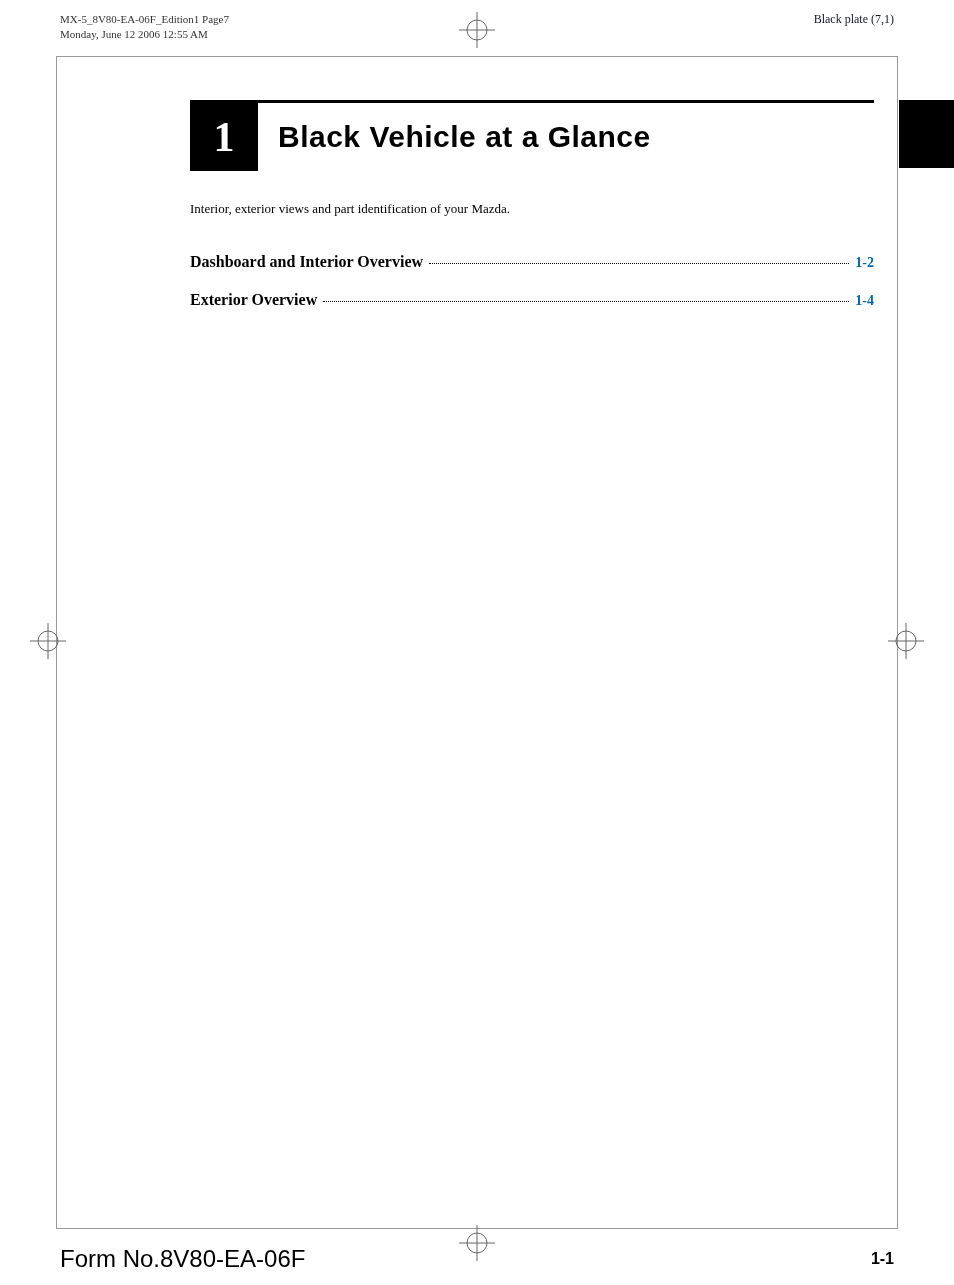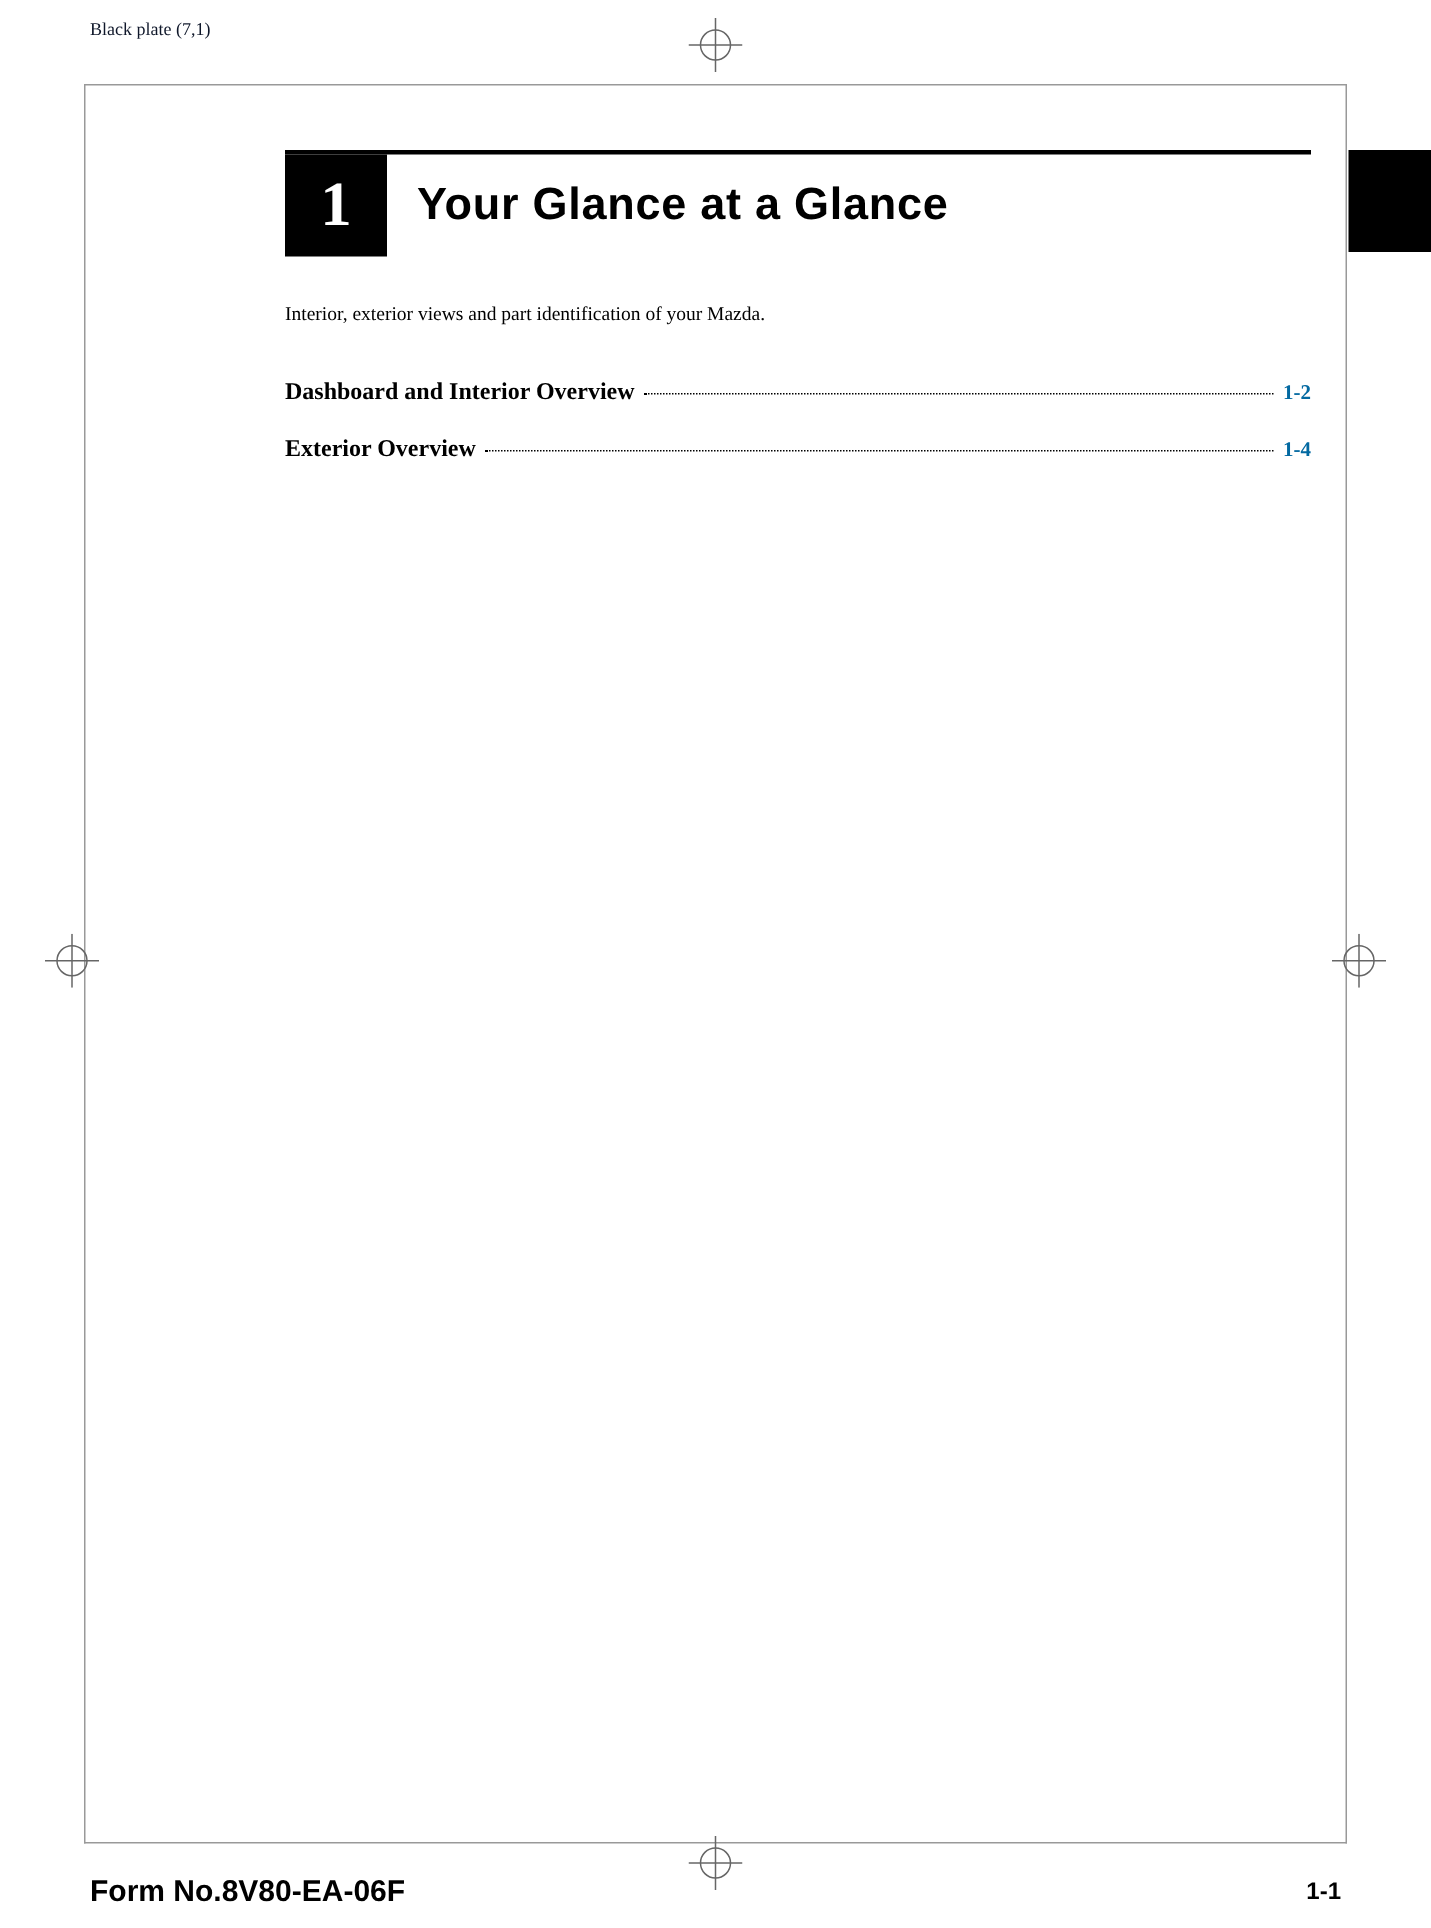--- a/index.html
+++ b/index.html
@@ -203,22 +203,22 @@
       position: absolute;
       bottom: 12px;
       left: 60px;
       right: 60px;
       display: flex;
       justify-content: space-between;
       align-items: center;
     }
 
     .footer-left {
-      font-size: 20px;
-      font-weight: bold;
+      font-size: 24px;
+      font-weight: normal;
       font-family: Arial, Helvetica, sans-serif;
     }
 
     .footer-right {
       font-size: 16px;
       font-weight: bold;
       font-family: Arial, Helvetica, sans-serif;
       text-align: center;
     }
 
@@ -230,20 +230,24 @@
   </style>
 </head>
 <body>
 
 <div class="top-line"></div>
 <div class="bottom-line"></div>
 <div class="left-line"></div>
 <div class="right-line"></div>
 
 <div class="header">
+  <div class="header-left">
+    <div>MX-5_8V80-EA-06F_Edition1 Page7</div>
+    <div>Monday, June 12 2006 12:55 AM</div>
+  </div>
 
   <div class="header-center">
     <svg class="crosshair-svg" viewBox="0 0 36 36" xmlns="http://www.w3.org/2000/svg">
       <circle cx="18" cy="18" r="10" fill="none" stroke="#666" stroke-width="1"></circle>
       <line x1="18" y1="0" x2="18" y2="36" stroke="#666" stroke-width="1"></line>
       <line x1="0" y1="18" x2="36" y2="18" stroke="#666" stroke-width="1"></line>
     </svg>
   </div>
 
   <div class="header-right">
@@ -276,21 +280,21 @@
 </div>
 
 <div class="black-tab"></div>
 
 <div class="main-content">
 
   <div class="chapter-header">
     <div class="chapter-number-box">
       <span>1</span>
     </div>
-    <div class="chapter-title">Your Glance at a Glance</div>
+    <div class="chapter-title">Black Vehicle at a Glance</div>
   </div>
 
   <div class="chapter-subtitle">Interior, exterior views and part identification of your Mazda.</div>
 
   <div class="toc-entry">
     <span class="toc-label">Dashboard and Interior Overview</span>
     <span class="toc-dots"></span>
     <span class="toc-page">1-2</span>
   </div>
 

